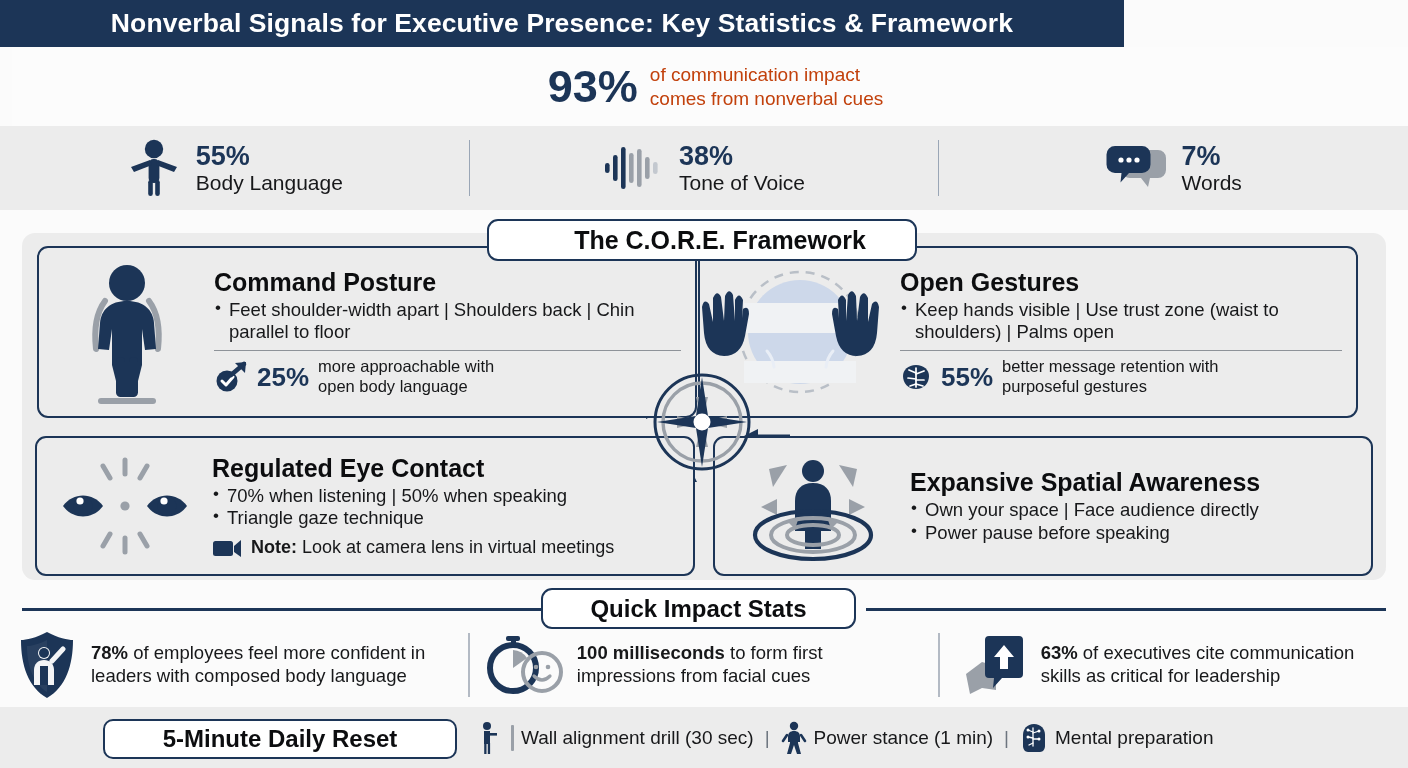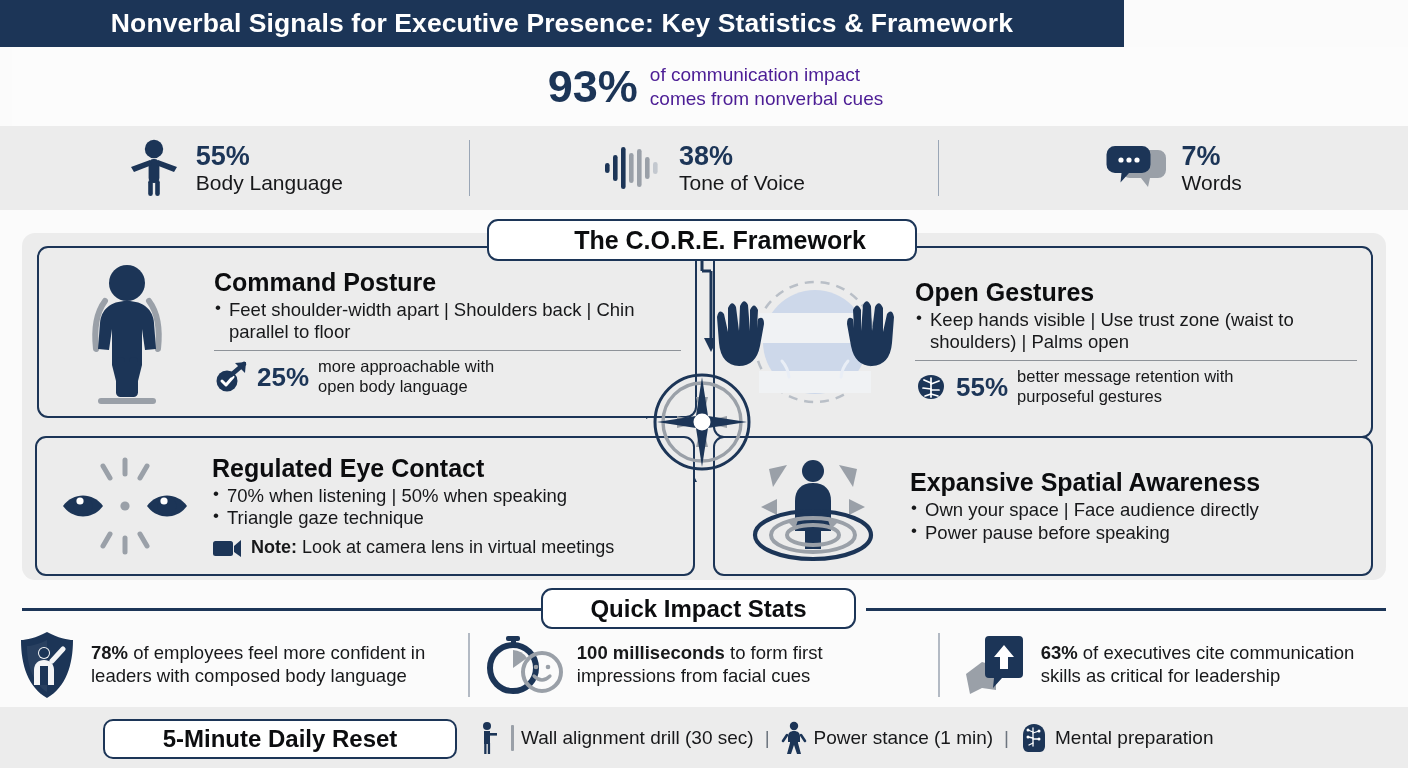--- a/index.html
+++ b/index.html
@@ -25,21 +25,21 @@
   }
 
   
   .topstats {
     position:absolute; left:12px; top:47px; width:1408px; height:79px;
     background:#fcfcfc;
     display:flex; align-items:center;
   }
   .topstat { flex:1; display:flex; align-items:center; justify-content:center; gap:12px; }
   .topstat .big { font-size:45px; font-weight:bold; color:#1c3557; line-height:1; }
-  .topstat .lines { font-size:19px; color:#4c1d95; line-height:1.22; }
+  .topstat .lines { font-size:19px; color:#c2410c; line-height:1.22; }
   .vsep-top {
     width:1px; height:48px; background:#9aa6b6;
   }
 
   
   .band {
     position:absolute; left:0; top:126px; width:1408px; height:84px;
     background:#ececec;
     display:flex; align-items:center;
   }
@@ -59,21 +59,21 @@
     display:flex; align-items:center; justify-content:center; z-index:7;
   }
   .core-pill span { font-size:25px; font-weight:bold; color:#0c0d0f;margin-left:36px; }
 
   .card {
     position:absolute; background:#ececec;
     border:2px solid #1c3557; border-radius:11px;
     display:flex; align-items:center; z-index:4;
   }
   #card-cmd  { left:37px;  top:246px; width:660px; height:172px; }
-  #card-open { left:713px; top:246px; width:660px; height:192px; }
+  #card-open { left:698px; top:246px; width:660px; height:172px; }
   #card-eye  { left:35px;  top:436px; width:660px; height:140px; }
   #card-exp  { left:713px; top:436px; width:660px; height:140px; }
 
   .card .icon { flex:0 0 auto; display:flex; align-items:center; justify-content:center; }
   .card .body { flex:1; min-width:0; padding-right:14px; }
   .card h2 { font-size:25px; font-weight:bold; color:#0c0d0f; line-height:1.12; margin-bottom:3px; }
   .card ul { list-style:none; }
   .card li { font-size:18.5px; color:#17181a; line-height:1.2; padding-left:15px; position:relative; }
   .card li::before { content:"•"; position:absolute; left:1px; top:-1px; font-size:17px; }
   .statline { display:flex; align-items:center; gap:9px; margin-top:6px; }

